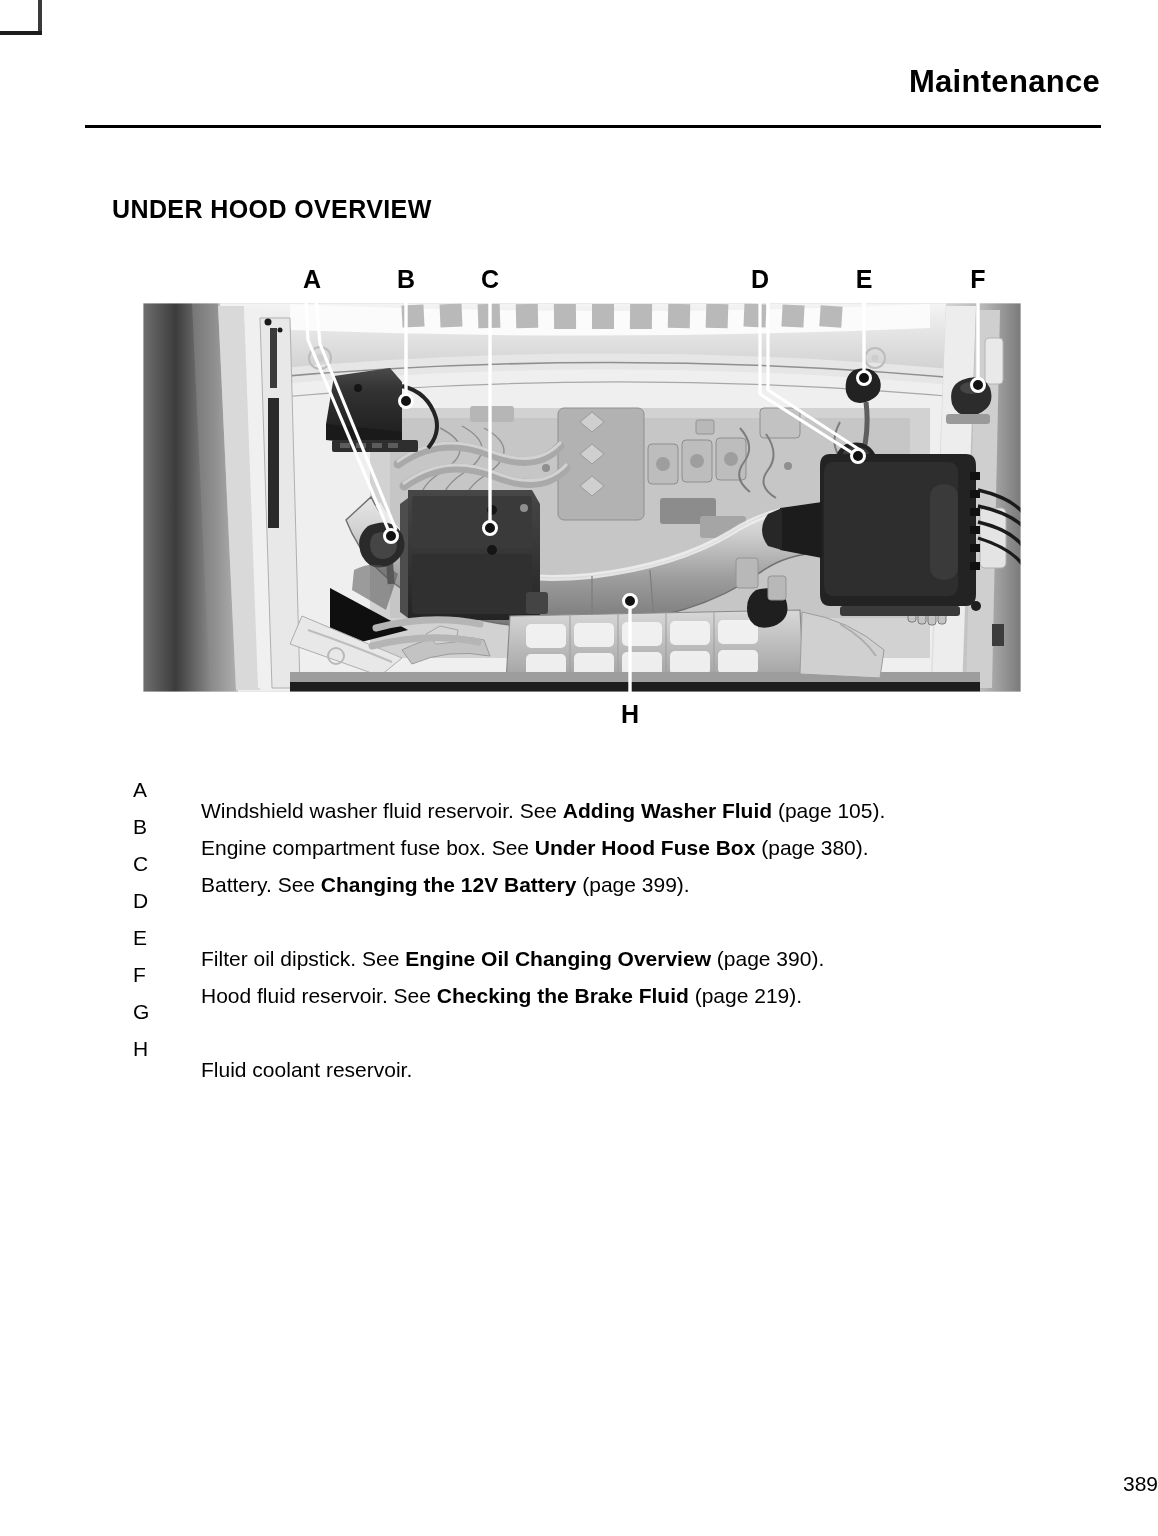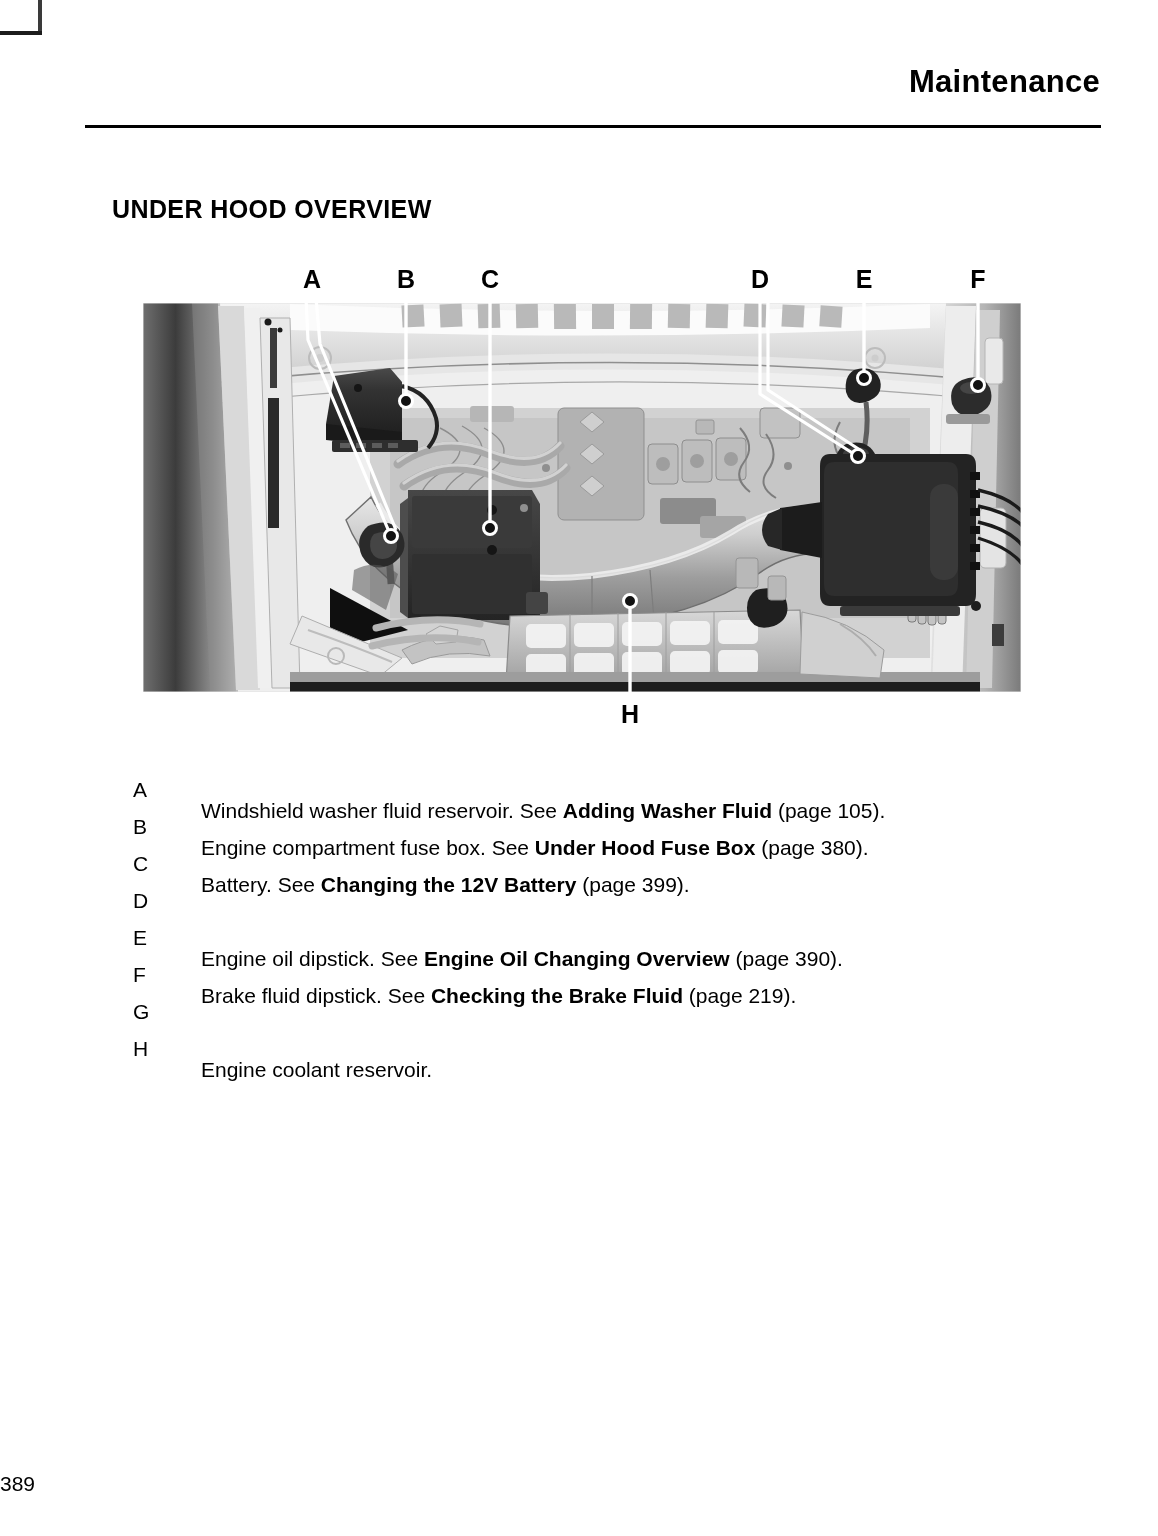--- a/index.html
+++ b/index.html
@@ -96,21 +96,21 @@
     position: absolute;
     left: 68px; top: 0; margin-top: 21px;
   }
   .legend-text b { font-weight: bold; }
 
   
   .folio {
     position: absolute;
     left: 0; top: 1472px;
     width: 1158px;
-    text-align: left;
+    text-align: right;
     font-size: 21px;
   }
 </style>
 </head>
 <body>
 
 <div class="crop-mark">
   <div class="v"></div>
   <div class="h"></div>
 </div>
@@ -497,32 +497,32 @@
     <span class="legend-letter">C</span>
     <span class="legend-text"><span>Battery. See </span><b>Changing the 12V Battery</b><span> (page 399).</span></span>
   </div>
 
   <div class="legend-row">
     <span class="legend-letter">D</span>
   </div>
 
   <div class="legend-row">
     <span class="legend-letter">E</span>
-    <span class="legend-text"><span>Engine oil dipstick. See </span><b>Engine Oil Changing Overview</b><span> (page 390).</span></span>
+    <span class="legend-text"><span>Filter oil dipstick. See </span><b>Engine Oil Changing Overview</b><span> (page 390).</span></span>
   </div>
 
   <div class="legend-row">
     <span class="legend-letter">F</span>
-    <span class="legend-text"><span>Brake fluid dipstick. See </span><b>Checking the Brake Fluid</b><span> (page 219).</span></span>
+    <span class="legend-text"><span>Hood fluid reservoir. See </span><b>Checking the Brake Fluid</b><span> (page 219).</span></span>
   </div>
 
   <div class="legend-row">
     <span class="legend-letter">G</span>
   </div>
 
   <div class="legend-row">
     <span class="legend-letter">H</span>
-    <span class="legend-text"><span>Engine coolant reservoir.</span><b></b><span></span></span>
+    <span class="legend-text"><span>Fluid coolant reservoir.</span><b></b><span></span></span>
   </div>
 
 </div>
 
 <div class="folio">389</div>
 
 </body></html>

